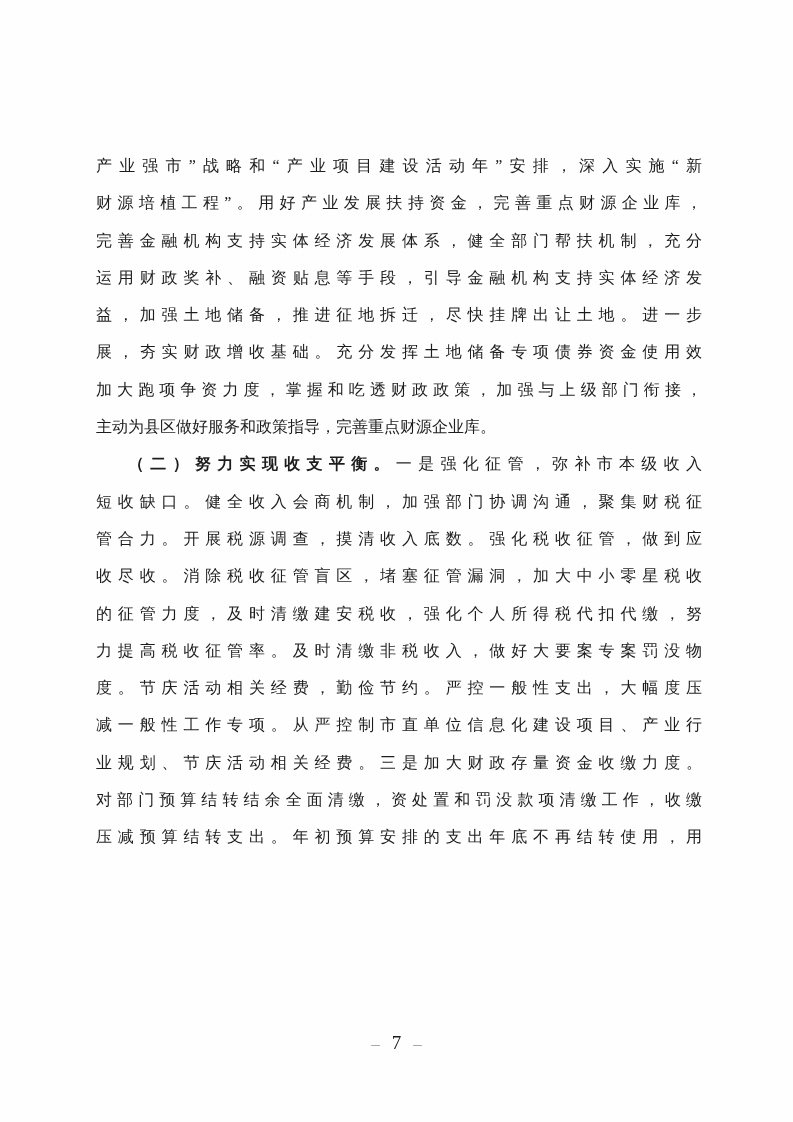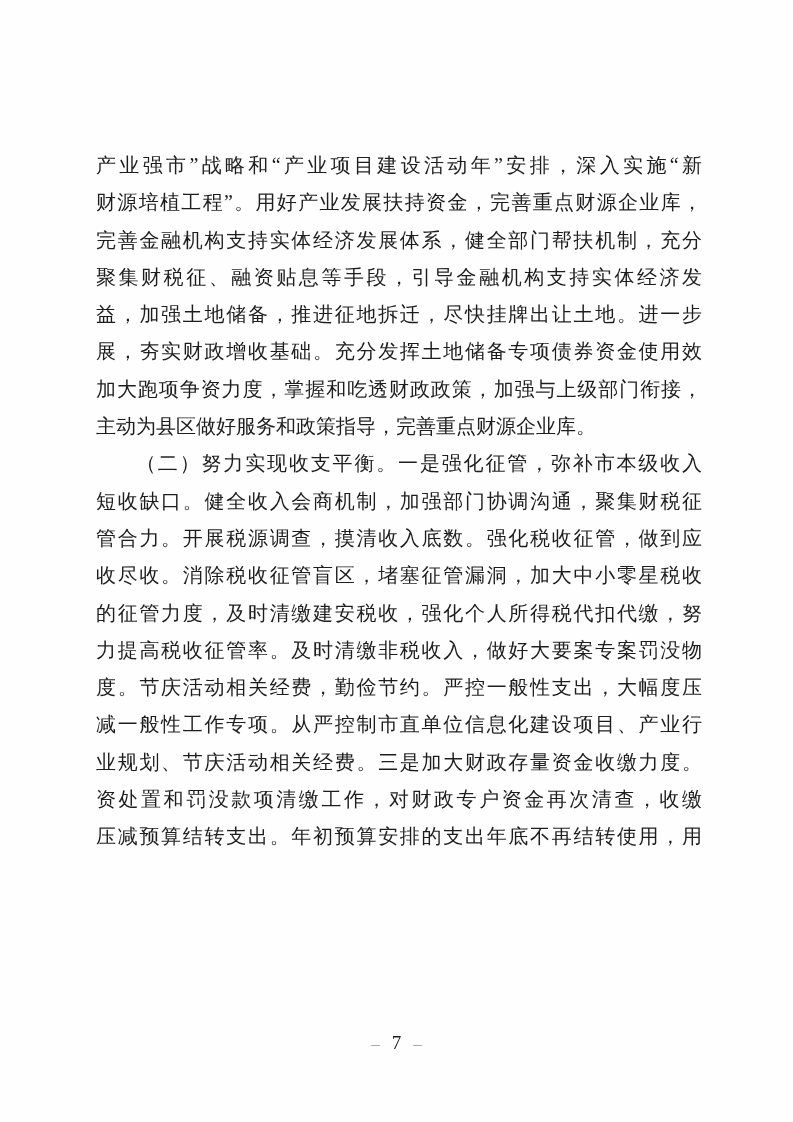--- a/index.html
+++ b/index.html
@@ -14,37 +14,37 @@
     background: #fefefe;
     overflow: hidden;
     font-family: "Liberation Serif", "DejaVu Serif", serif;
   }
   .text-block {
     position: absolute;
     left: 96px;
     top: 147px;
     width: 606px;
     color: #1d1d1d;
-    font-size: 20px;
+    font-size: 16px;
     line-height: 37.3px;
   }
   .line {
     text-align: justify;
     text-align-last: justify;
     height: 37.3px;
     overflow: hidden;
   }
   .line.last {
     text-align-last: left;
   }
   .line.indent {
     text-indent: 2em;
   }
   .seg-bold {
-    font-weight: normal;
+    font-weight: bold;
   }
   .footer {
     position: absolute;
     left: 0;
     top: 1031px;
     width: 100%;
     text-align: center;
     font-size: 19px;
     line-height: 24px;
     color: #222222;
@@ -61,35 +61,35 @@
 </style>
 </head>
 <body>
 
 <div class="page">
 
   <div class="text-block" id="text-block">
       <div class="line"><span class="seg">产业强市”战略和“产业项目建设活动年”安排，深入实施“新</span></div>
       <div class="line"><span class="seg">财源培植工程”。用好产业发展扶持资金，完善重点财源企业库，</span></div>
       <div class="line"><span class="seg">完善金融机构支持实体经济发展体系，健全部门帮扶机制，充分</span></div>
-      <div class="line"><span class="seg">聚集财税征、融资贴息等手段，引导金融机构支持实体经济发</span></div>
+      <div class="line"><span class="seg">运用财政奖补、融资贴息等手段，引导金融机构支持实体经济发</span></div>
       <div class="line"><span class="seg">益，加强土地储备，推进征地拆迁，尽快挂牌出让土地。进一步</span></div>
       <div class="line"><span class="seg">展，夯实财政增收基础。充分发挥土地储备专项债券资金使用效</span></div>
       <div class="line"><span class="seg">加大跑项争资力度，掌握和吃透财政政策，加强与上级部门衔接，</span></div>
       <div class="line last"><span class="seg">主动为县区做好服务和政策指导，完善重点财源企业库。</span></div>
       <div class="line indent"><span class="seg-bold">（二）努力实现收支平衡。</span><span class="seg">一是强化征管，弥补市本级收入</span></div>
       <div class="line"><span class="seg">短收缺口。健全收入会商机制，加强部门协调沟通，聚集财税征</span></div>
       <div class="line"><span class="seg">管合力。开展税源调查，摸清收入底数。强化税收征管，做到应</span></div>
       <div class="line"><span class="seg">收尽收。消除税收征管盲区，堵塞征管漏洞，加大中小零星税收</span></div>
       <div class="line"><span class="seg">的征管力度，及时清缴建安税收，强化个人所得税代扣代缴，努</span></div>
       <div class="line"><span class="seg">力提高税收征管率。及时清缴非税收入，做好大要案专案罚没物</span></div>
       <div class="line"><span class="seg">度。节庆活动相关经费，勤俭节约。严控一般性支出，大幅度压</span></div>
       <div class="line"><span class="seg">减一般性工作专项。从严控制市直单位信息化建设项目、产业行</span></div>
       <div class="line"><span class="seg">业规划、节庆活动相关经费。三是加大财政存量资金收缴力度。</span></div>
-      <div class="line"><span class="seg">资处置和罚没款项清缴工作，对财政专户资金再次清查，收缴</span></div>
+      <div class="line"><span class="seg">对部门预算结转结余全面清缴，资处置和罚没款项清缴工作，收缴</span></div>
       <div class="line"><span class="seg">压减预算结转支出。年初预算安排的支出年底不再结转使用，用</span></div>
     </div>
 
   <div class="footer">
     <span class="dash">–</span><span class="pagenum">7</span><span class="dash">–</span>
   </div>
 
 </div>
 
 </body></html>

